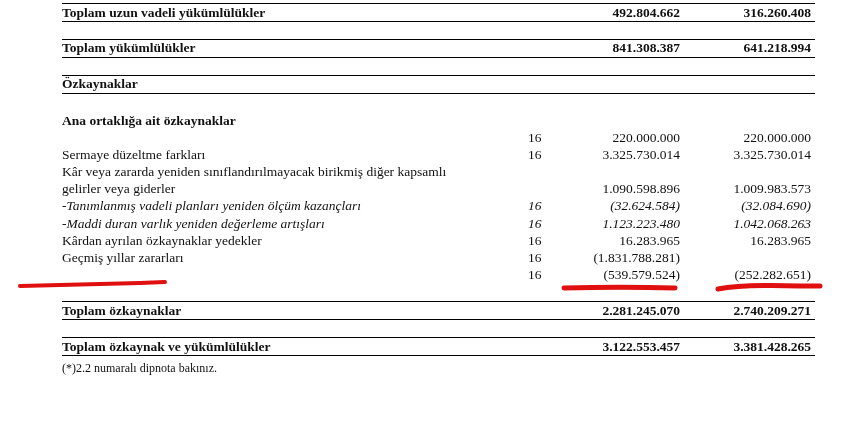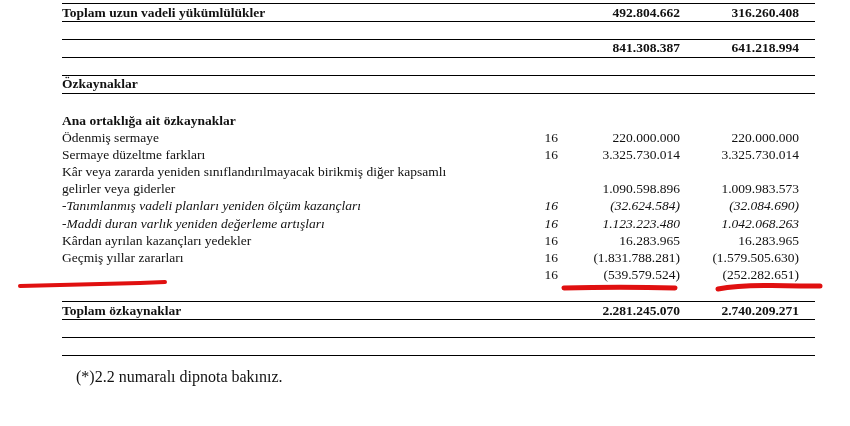--- a/index.html
+++ b/index.html
@@ -4,27 +4,27 @@
   <style>
     html, body { margin: 0; padding: 0; background: #ffffff; }
     body {
       width: 850px; height: 426px; position: relative; overflow: hidden;
       font-family: "Liberation Serif", "DejaVu Serif", serif;
       color: #111;
     }
     .page { position: absolute; left: 0; top: 0; width: 702px; height: 426px; }
     .row { position: absolute; left: 62px; width: 753px; height: 18px; font-size: 13.5px; line-height: 18px; }
     .row .label { position: absolute; left: 0; top: 0; white-space: nowrap; }
-    .row .note { position: absolute; left: 466px; width: 30px; text-align: right; top: 0; }
+    .row .note { position: absolute; left: 466px; width: 30px; text-align: left; top: 0; }
     .row .v1 { position: absolute; right: 135px; top: 0; text-align: left; white-space: nowrap; }
-    .row .v2 { position: absolute; right: 16px; top: 0; text-align: right; white-space: nowrap; }
+    .row .v2 { position: absolute; right: 4px; top: 0; text-align: right; white-space: nowrap; }
     .bold { font-weight: bold; }
     .italic { font-style: italic; }
     .hline { position: absolute; left: 62px; width: 753px; height: 0; border-top: 1.3px solid #000; }
-    .footnote { position: absolute; left: 76px; top: 361px; font-size: 16px; line-height: 14px; margin-top: 9px; }
+    .footnote { position: absolute; left: 62px; top: 361px; font-size: 12px; line-height: 14px; }
     .redmark { position: absolute; }
   </style>
 </head>
 <body>
 
 <div class="page">
 
   <div class="hline" style="top:3px"></div>
   <div class="hline" style="top:21px"></div>
   <div class="hline" style="top:39px"></div>
@@ -36,34 +36,34 @@
   <div class="hline" style="top:337px"></div>
   <div class="hline" style="top:355px"></div>
 
   <div class="row bold" style="top:4px">
     <span class="label">Toplam uzun vadeli yükümlülükler</span>
     <span class="v1">492.804.662</span>
     <span class="v2">316.260.408</span>
   </div>
 
   <div class="row bold" style="top:39px">
+    <span class="label">Toplam yükümlülükler</span>
     <span class="v1">841.308.387</span>
     <span class="v2">641.218.994</span>
   </div>
 
   <div class="row bold" style="top:112px">
     <span class="label">Ana ortaklığa ait özkaynaklar</span>
   </div>
 
   <div class="row bold" style="top:75px">
     <span class="label">Özkaynaklar</span>
   </div>
 
   <div class="row" style="top:129px">
-    <span class="label">Ödenmiş sermaye</span>
     <span class="note">16</span>
     <span class="v1">220.000.000</span>
     <span class="v2">220.000.000</span>
   </div>
 
   <div class="row" style="top:146px">
     <span class="label">Sermaye düzeltme farkları</span>
     <span class="note">16</span>
     <span class="v1">3.325.730.014</span>
     <span class="v2">3.325.730.014</span>
@@ -87,46 +87,50 @@
   </div>
 
   <div class="row italic" style="top:215px">
     <span class="label"> -Maddi duran varlık yeniden değerleme artışları</span>
     <span class="note">16</span>
     <span class="v1">1.123.223.480</span>
     <span class="v2">1.042.068.263</span>
   </div>
 
   <div class="row" style="top:232px">
-    <span class="label">Kârdan ayrılan kazançları yedekler</span>
+    <span class="label">Kârdan ayrılan özkaynaklar yedekler</span>
     <span class="note">16</span>
     <span class="v1">16.283.965</span>
     <span class="v2">16.283.965</span>
   </div>
 
   <div class="row" style="top:249px">
     <span class="label">Geçmiş yıllar zararları</span>
     <span class="note">16</span>
     <span class="v1">(1.831.788.281)</span>
-    <span class="v2">(1.579.505.630)</span>
   </div>
 
   <div class="row" style="top:266px">
     <span class="note">16</span>
     <span class="v1">(539.579.524)</span>
     <span class="v2">(252.282.651)</span>
   </div>
 
   <svg class="redmark" style="left:0;top:276px" width="850" height="20">
     <path d="M20,10 C60,9 100,8 140,7 L165,6" stroke="#e01010" stroke-width="4" fill="none" stroke-linecap="round"></path>
     <path d="M564,12 C600,11 640,11 675,12" stroke="#e01010" stroke-width="5" fill="none" stroke-linecap="round"></path>
     <path d="M718,13 C740,9 770,9 800,10 L820,10" stroke="#e01010" stroke-width="5" fill="none" stroke-linecap="round"></path>
   </svg>
 
   <div class="row bold" style="top:302px">
     <span class="label">Toplam özkaynaklar</span>
     <span class="v1">2.281.245.070</span>
     <span class="v2">2.740.209.271</span>
   </div>
 
+  <div class="row bold" style="top:338px">
+    <span class="label">Toplam özkaynak ve yükümlülükler</span>
+    <span class="v1">3.122.553.457</span>
+    <span class="v2">3.381.428.265</span>
+  </div>
 
   <div class="footnote">(*)2.2 numaralı dipnota bakınız.</div>
 </div>
 
 </body></html>

